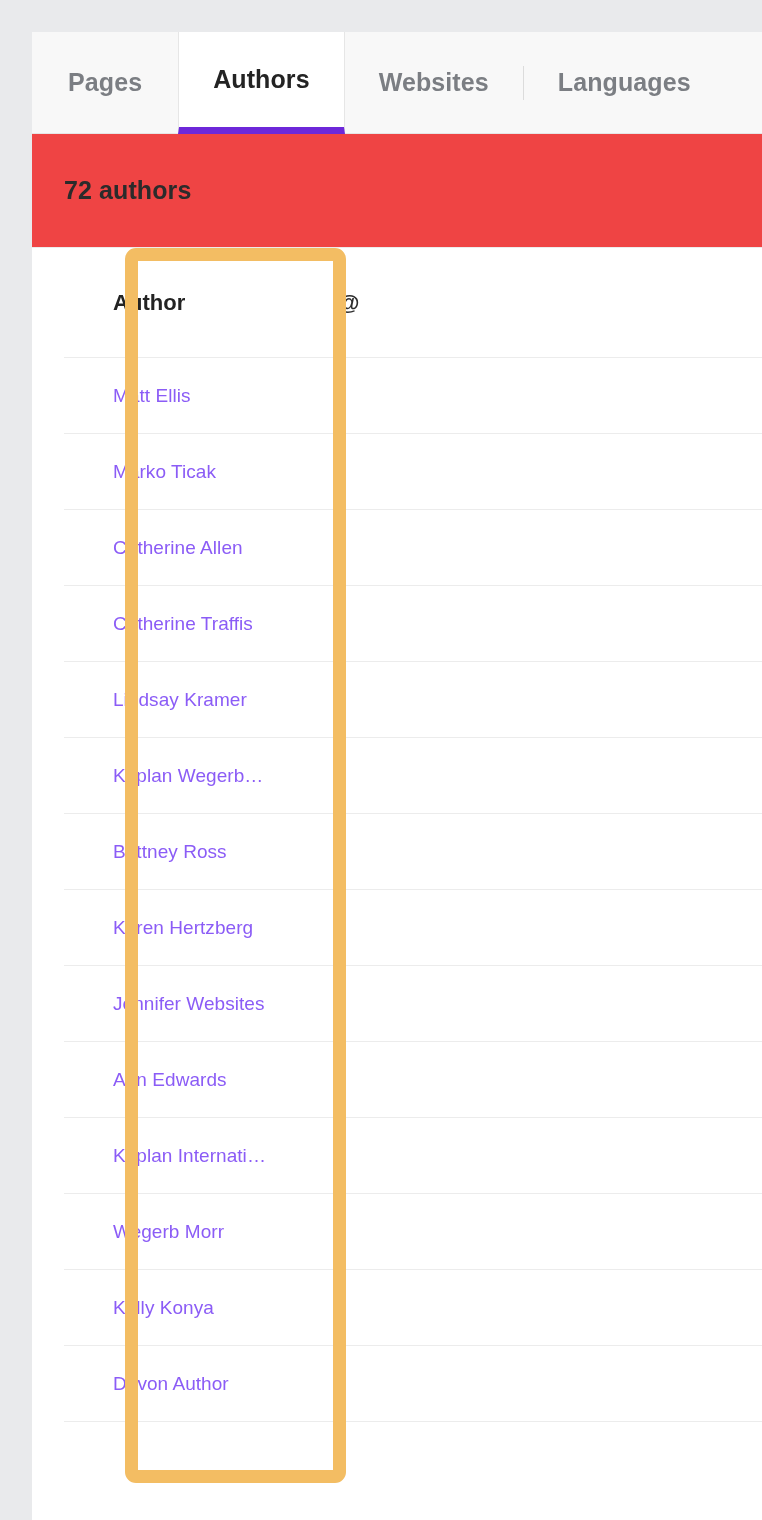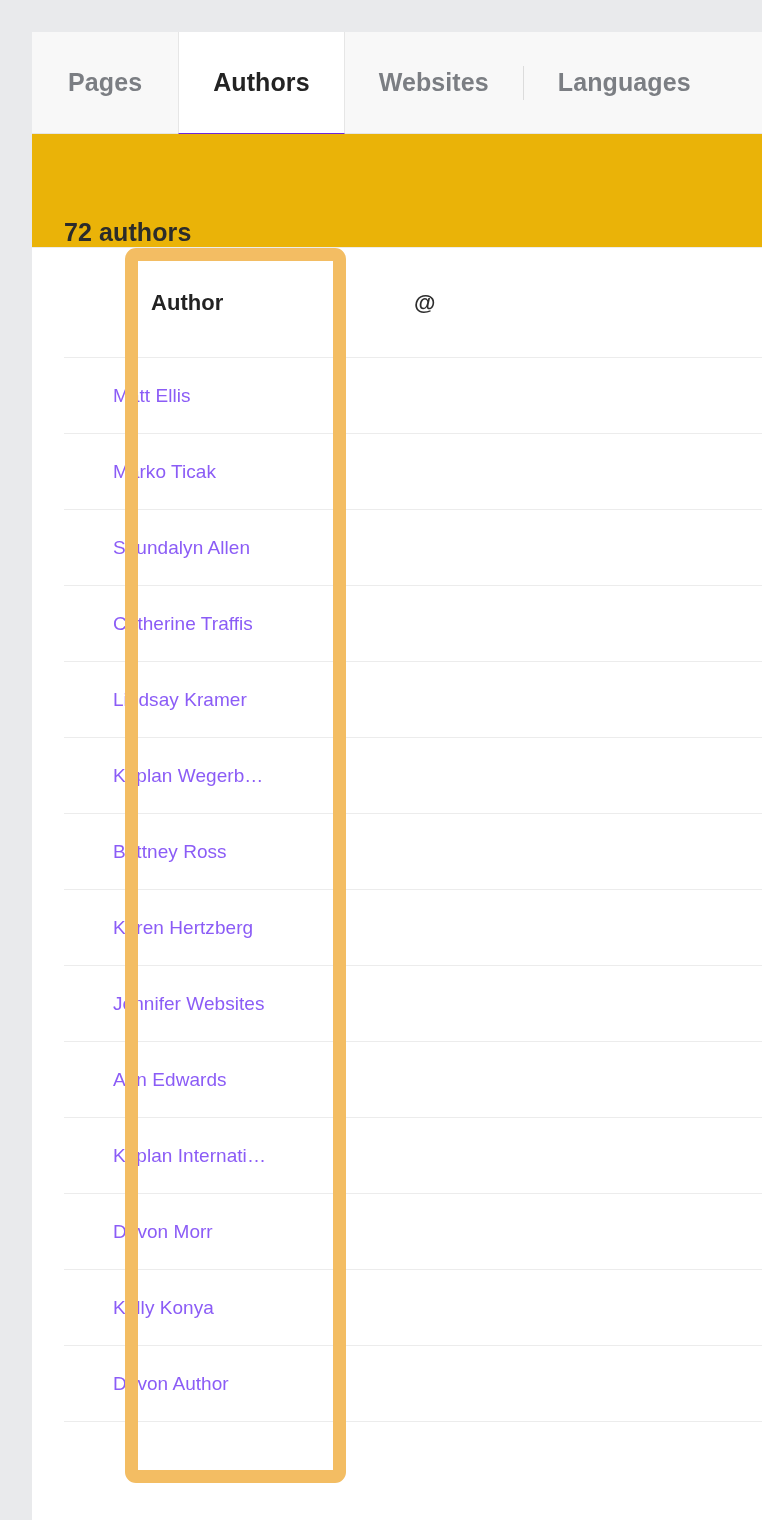--- a/index.html
+++ b/index.html
@@ -73,41 +73,41 @@
     white-space: nowrap;
   }
 
   .tab.first { padding-left: 36px; padding-right: 36px; }
 
   .tab.active {
     background: #ffffff;
     color: #232323;
     border-left: 1px solid #e6e6e6;
     border-right: 1px solid #e6e6e6;
-    border-bottom: 1px solid #6d28d9;
+    border-bottom: 7px solid #6d28d9;
     margin-bottom: -1px;
     z-index: 3;
   }
 
   .tab-sep {
     align-self: center;
     width: 1px;
     height: 34px;
     background: #dcdcdc;
     flex: 0 0 1px;
   }
 
   
   .count-row {
     height: 114px;
     display: flex;
-    align-items: flex-end;
+    align-items: center;
     padding-left: 32px;
     border-bottom: 1px solid #ececec;
-    background: #eab308;
+    background: #ef4444;
   }
 
   .count-text {
     font-size: 25px;
     font-weight: 700;
     color: #2b2b2b;
     letter-spacing: 0.1px;
   }
 
   
@@ -117,21 +117,21 @@
   }
 
   .trow {
     position: relative;
     display: flex;
     align-items: center;
     height: 76px;
     background: #ffffff;
   }
 
-  .trow.header-row { height: 110px; gap: 38px; }
+  .trow.header-row { height: 110px; }
 
   .trow::after {
     content: "";
     position: absolute;
     left: 32px; right: 0; bottom: 0;
     height: 1px;
     background: #ececec;
   }
 
   .cell-spacer { width: 61px; flex: 0 0 61px; }
@@ -222,21 +222,21 @@
       </div>
 
       <div class="trow">
         <div class="cell-spacer"></div>
         <div class="cell-author">Marko Ticak</div>
         <div class="cell-at"></div>
       </div>
 
       <div class="trow">
         <div class="cell-spacer"></div>
-        <div class="cell-author">Shundalyn Allen</div>
+        <div class="cell-author">Catherine Allen</div>
         <div class="cell-at"></div>
       </div>
 
       <div class="trow">
         <div class="cell-spacer"></div>
         <div class="cell-author">Catherine Traffis</div>
         <div class="cell-at"></div>
       </div>
 
       <div class="trow">
@@ -276,21 +276,21 @@
       </div>
 
       <div class="trow">
         <div class="cell-spacer"></div>
         <div class="cell-author">Kaplan Internati…</div>
         <div class="cell-at"></div>
       </div>
 
       <div class="trow">
         <div class="cell-spacer"></div>
-        <div class="cell-author">Devon Morr</div>
+        <div class="cell-author">Wegerb Morr</div>
         <div class="cell-at"></div>
       </div>
 
       <div class="trow">
         <div class="cell-spacer"></div>
         <div class="cell-author">Kelly Konya</div>
         <div class="cell-at"></div>
       </div>
 
 

